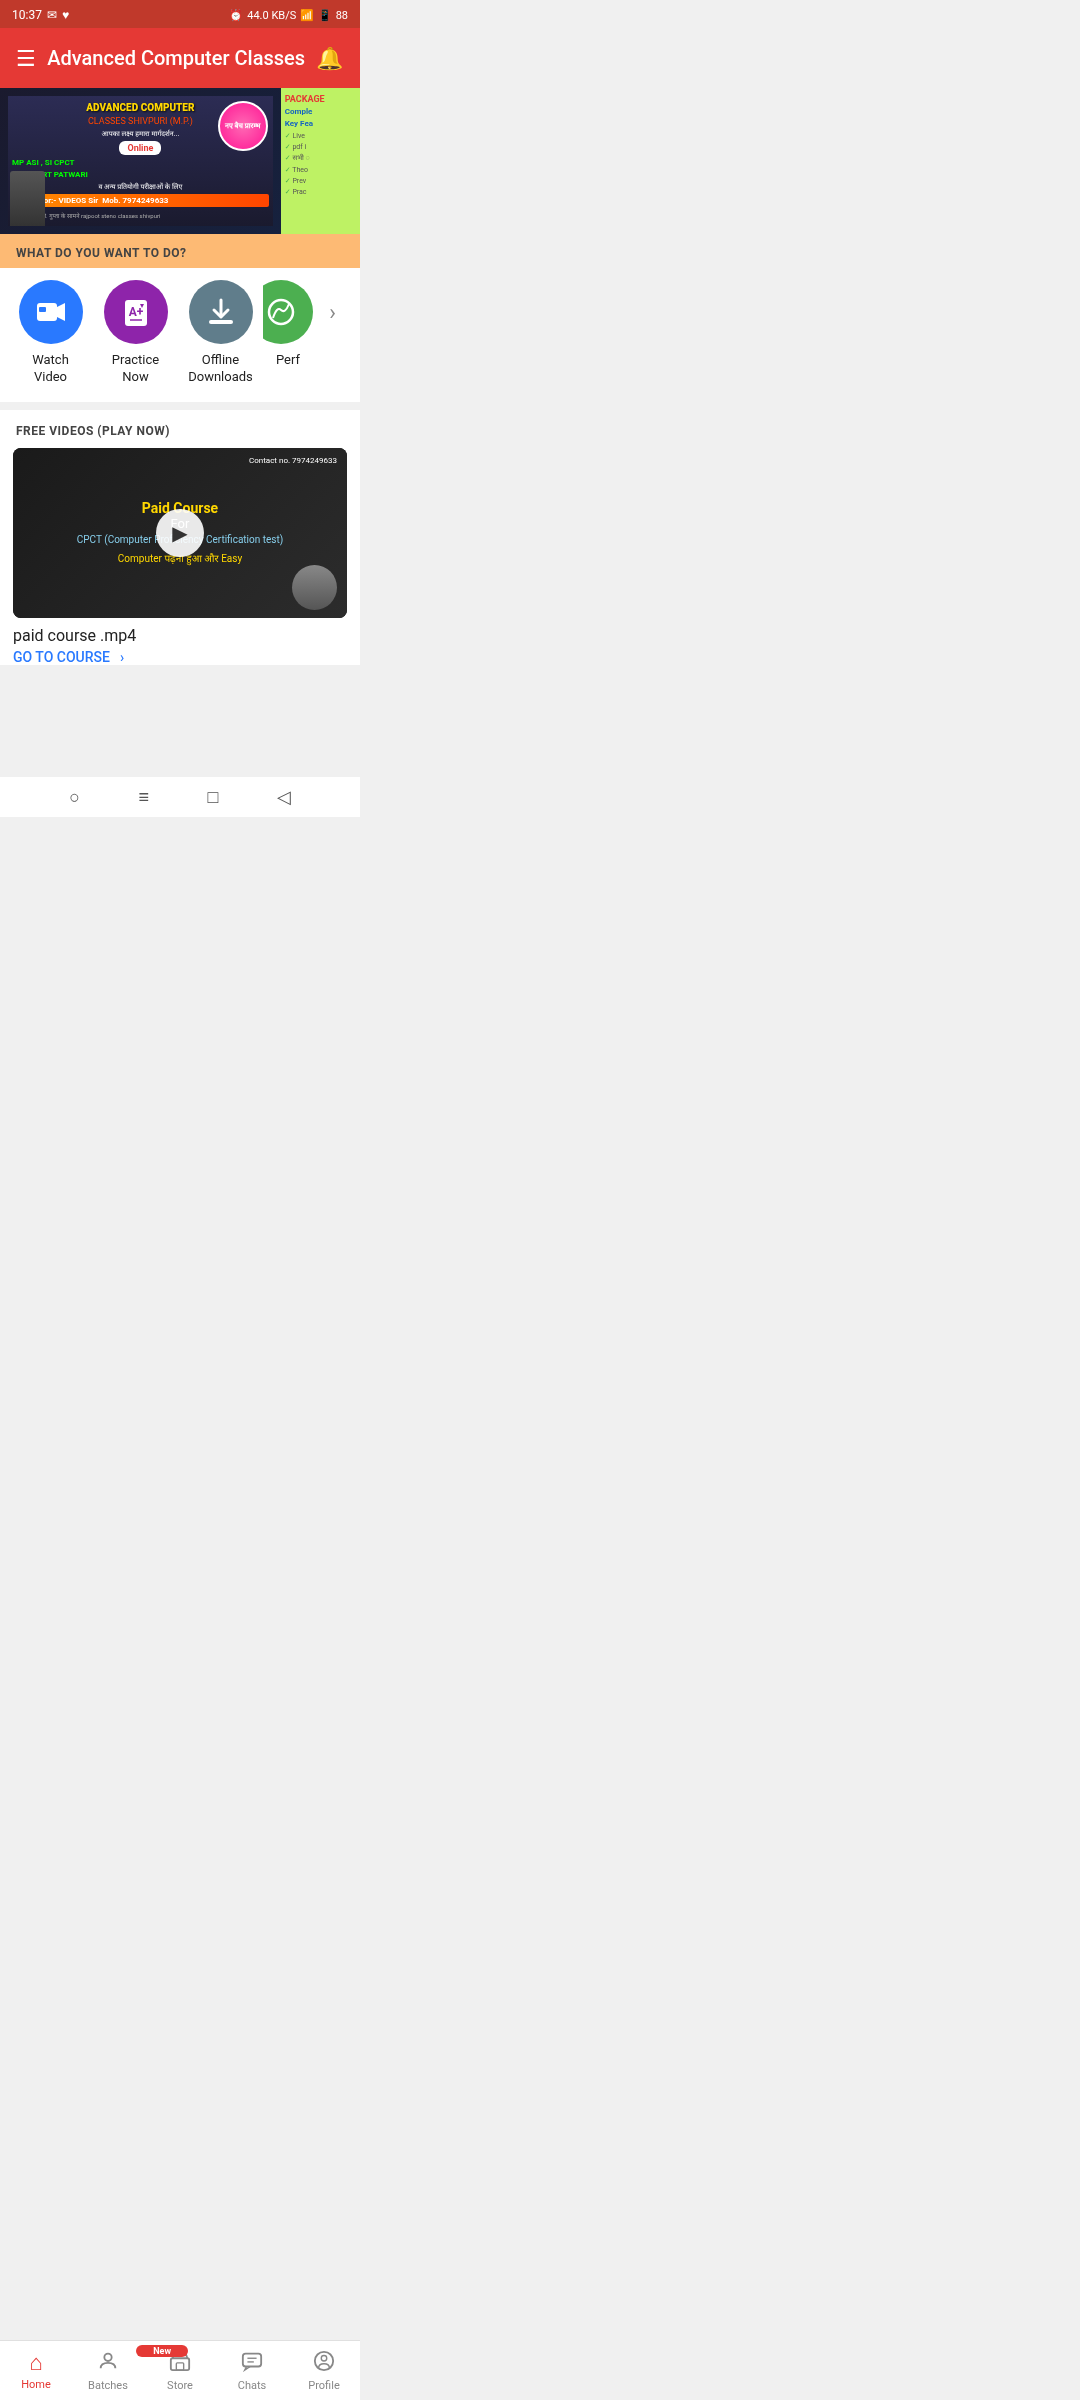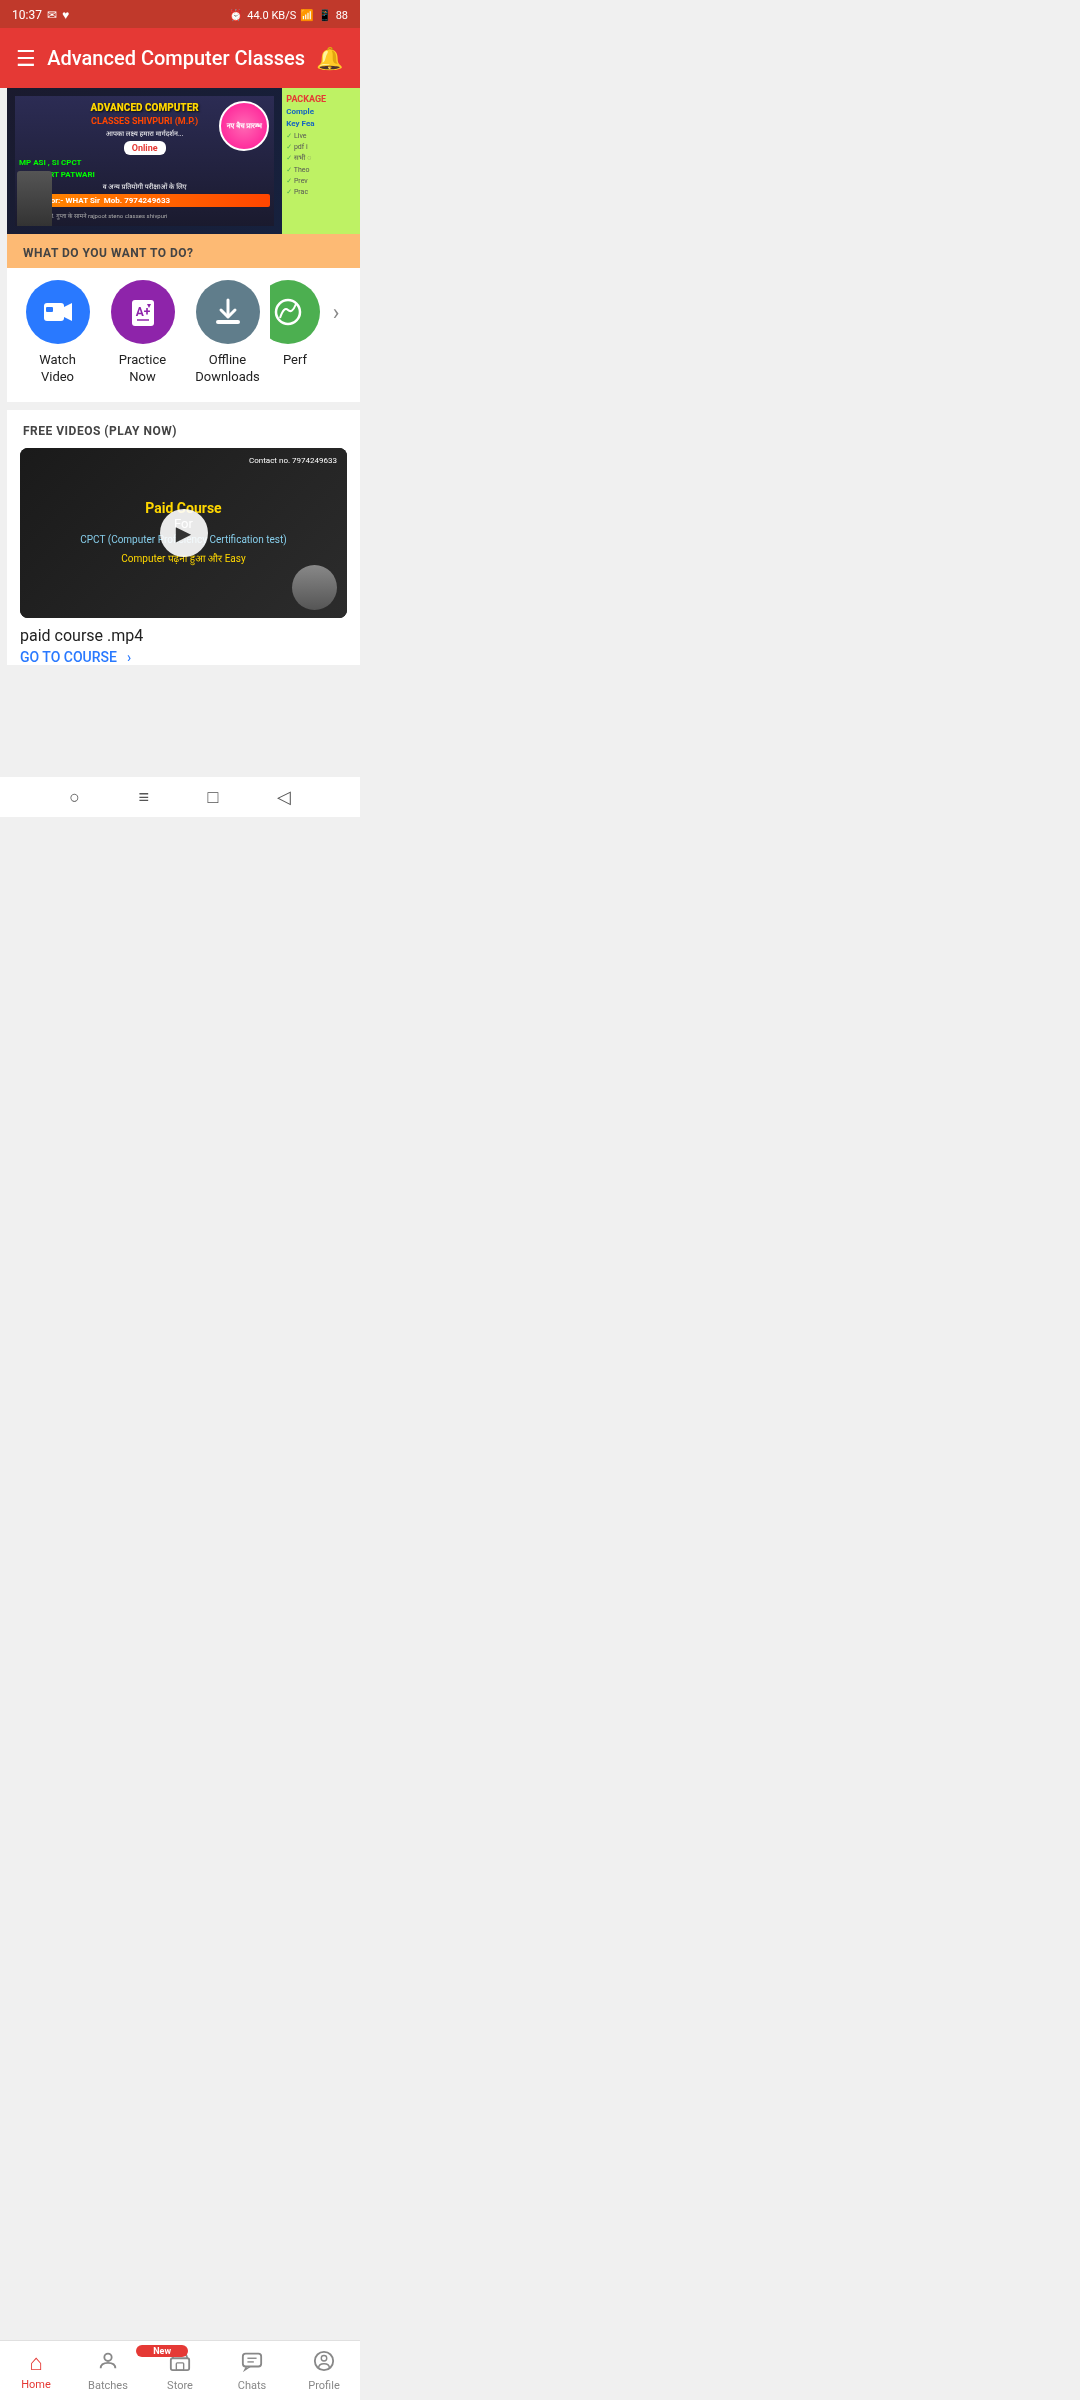--- a/index.html
+++ b/index.html
@@ -72,21 +72,21 @@
     .banner-title-line1 {
       color: #ffd700;
       font-size: 10px;
       font-weight: 900;
       text-align: center;
       text-shadow: 1px 1px 2px rgba(0,0,0,0.8);
     }
     .banner-title-line2 {
       color: #ff4500;
       font-size: 9px;
-      font-weight: 700;
+      font-weight: 400;
       text-align: center;
     }
     .banner-subtitle {
       color: white;
       font-size: 7px;
       text-align: center;
     }
     .banner-online-badge {
       background: white;
       color: #e53935;
@@ -380,21 +380,20 @@
       display: flex;
       align-items: center;
       justify-content: space-around;
       padding: 0 40px;
       margin-bottom: 60px;
     }
     .sys-btn { font-size: 18px; color: #555; cursor: pointer; }
 
     .main-content {
       padding-bottom: 100px;
-      padding-left: 7px;
     }
   </style>
 </head>
 <body>
 
 <div class="status-bar">
   <div class="status-left">
     <span>10:37</span>
     <span>✉</span>
     <span>♥</span>
@@ -422,21 +421,21 @@
         <div class="banner-person"></div>
         <div class="banner-title-line1">ADVANCED COMPUTER</div>
         <div class="banner-title-line2">CLASSES SHIVPURI (M.P.)</div>
         <div class="banner-subtitle">आपका लक्ष्य हमारा मार्गदर्शन...</div>
         <div class="banner-online-badge">Online</div>
         <div class="banner-courses">MP ASI , SI   CPCT</div>
         <div class="banner-courses">MP COURT  PATWARI</div>
         <div class="banner-subtitle">व अन्य प्रतियोगी परीक्षाओं के लिए</div>
         <div class="banner-director">
           <span>:-Director:-</span>
-          <span>WHAT Sir</span>
+          <span>VIDEOS Sir</span>
           &nbsp;<span>Mob. 7974249633</span>
         </div>
         <div style="color:#aaa; font-size:6px; margin-top:2px;">पता- डॉ. एम. डी. गुप्ता के सामने rajpoot steno classes shivpuri</div>
         <div class="banner-new-badge">नए बैच प्रारम्भ</div>
       </div>
     </div>
     <div class="banner-right">
       <div class="banner-right-title">PACKAGE</div>
       <div class="banner-right-sub">Comple</div>
       <div class="banner-right-sub">Key Fea</div>

